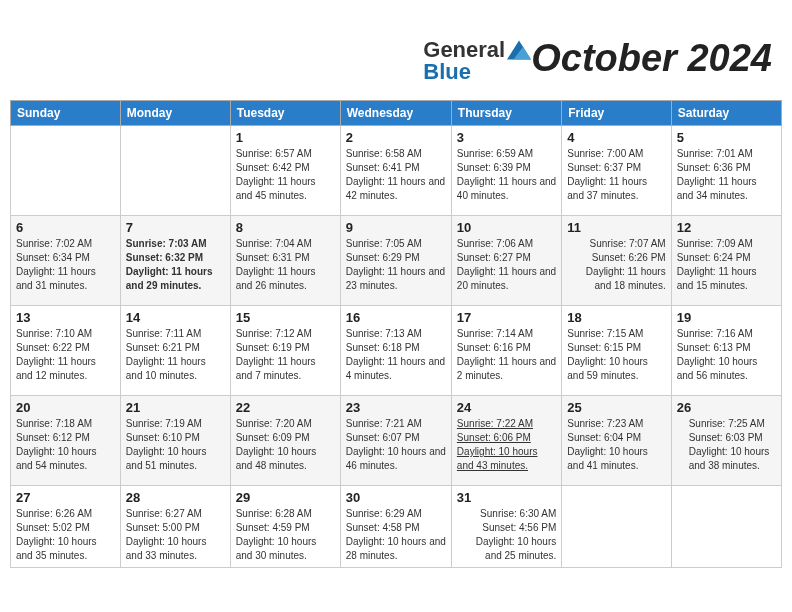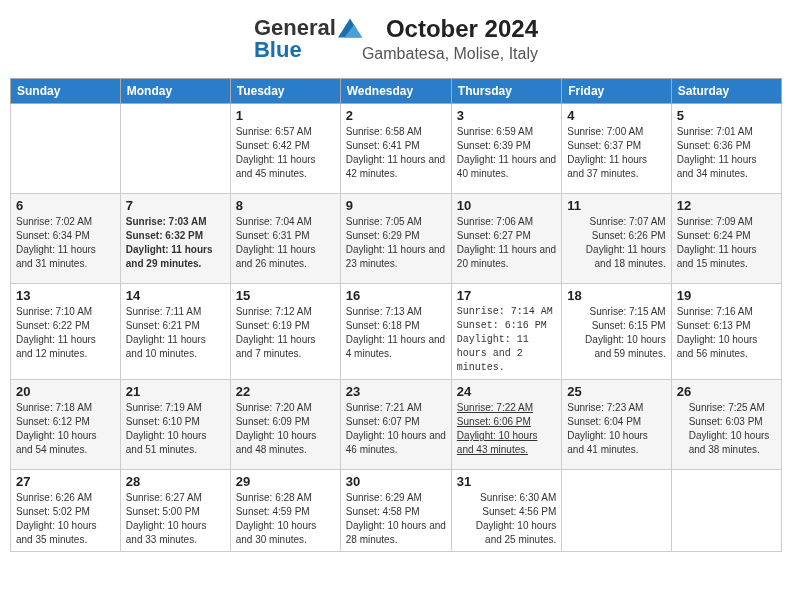--- a/index.html
+++ b/index.html
@@ -6,23 +6,24 @@
     body {
       font-family: Arial, sans-serif;
       background: #fff;
       width: 792px;
       min-height: 612px;
       padding: 10px;
     }
     .header {
       display: flex;
       align-items: flex-start;
-      justify-content: center;
+      justify-content: flex-end;
       margin-bottom: 10px;
       padding: 5px 10px;
+      margin-top: 22px;
     }
     .logo {
       display: flex;
       flex-direction: column;
       align-items: flex-start;
     }
     .logo-text {
       display: flex;
       align-items: center;
     }
@@ -38,23 +39,24 @@
     }
     .logo-icon {
       width: 24px;
       height: 20px;
       margin-left: 2px;
     }
     .title-block {
       text-align: right;
     }
     .month-title {
-      font-size: 24px;
+      font-size: 38px;
       font-weight: bold;
       color: #222;
+      font-style: italic;
     }
     .location-title {
       font-size: 16px;
       color: #555;
       margin-top: 2px;
     }
     .calendar {
       width: 100%;
       border-collapse: collapse;
       font-size: 10.5px;
@@ -109,21 +111,20 @@
         <polygon points="0,24 15,0 30,24" fill="#1a6faf"></polygon>
         <polygon points="8,24 20,8 30,24" fill="#4a9fd4"></polygon>
       </svg>
     </div>
     <div style="margin-top:-4px;">
       <span class="logo-blue">Blue</span>
     </div>
   </div>
   <div class="title-block">
     <div class="month-title">October 2024</div>
-    <div class="location-title">Gambatesa, Molise, Italy</div>
   </div>
 </div>
 
 <table class="calendar">
   <thead>
     <tr>
       <th>Sunday</th>
       <th>Monday</th>
       <th>Tuesday</th>
       <th>Wednesday</th>
@@ -231,27 +232,27 @@
 Daylight: 11 hours and 7 minutes.</div>
         </td>
         <td>
           <div class="day-number">16</div>
           <div class="day-info" style="white-space: pre-line;">Sunrise: 7:13 AM
 Sunset: 6:18 PM
 Daylight: 11 hours and 4 minutes.</div>
         </td>
         <td>
           <div class="day-number">17</div>
-          <div class="day-info" style="white-space: pre-line; font-family: Liberation Mono, monospace;">Sunrise: 7:14 AM
+          <div class="day-info" style="white-space: pre-line;">Sunrise: 7:14 AM
 Sunset: 6:16 PM
 Daylight: 11 hours and 2 minutes.</div>
         </td>
         <td>
           <div class="day-number">18</div>
-          <div class="day-info" style="white-space: pre-line; text-align: right;">Sunrise: 7:15 AM
+          <div class="day-info" style="white-space: pre-line;">Sunrise: 7:15 AM
 Sunset: 6:15 PM
 Daylight: 10 hours and 59 minutes.</div>
         </td>
         <td>
           <div class="day-number">19</div>
           <div class="day-info" style="white-space: pre-line;">Sunrise: 7:16 AM
 Sunset: 6:13 PM
 Daylight: 10 hours and 56 minutes.</div>
         </td>
       </tr>

